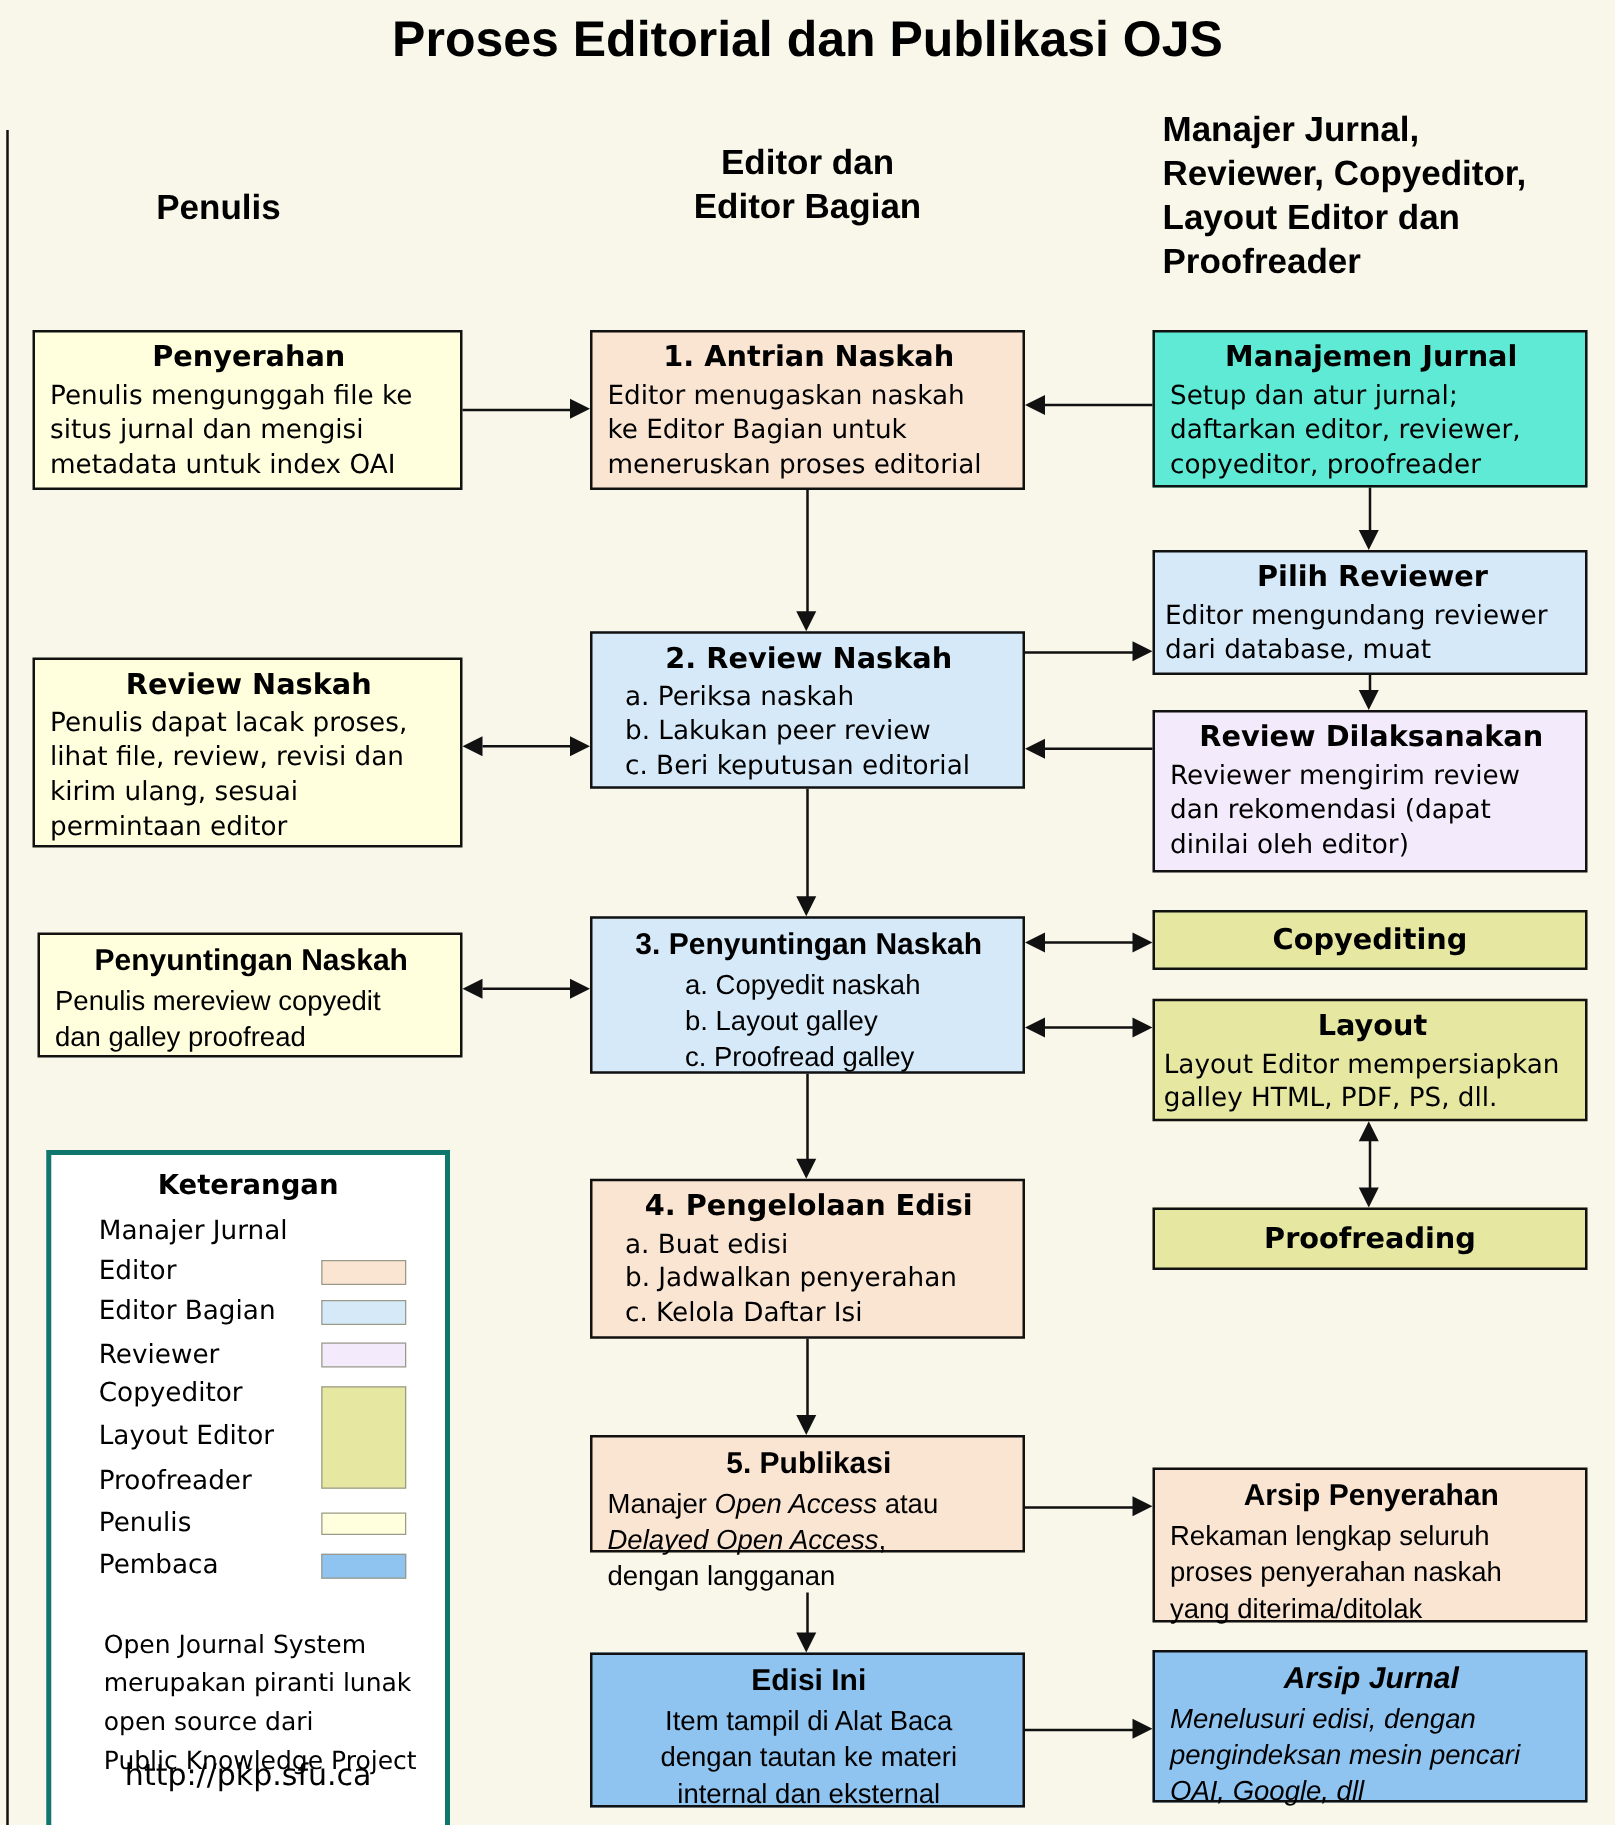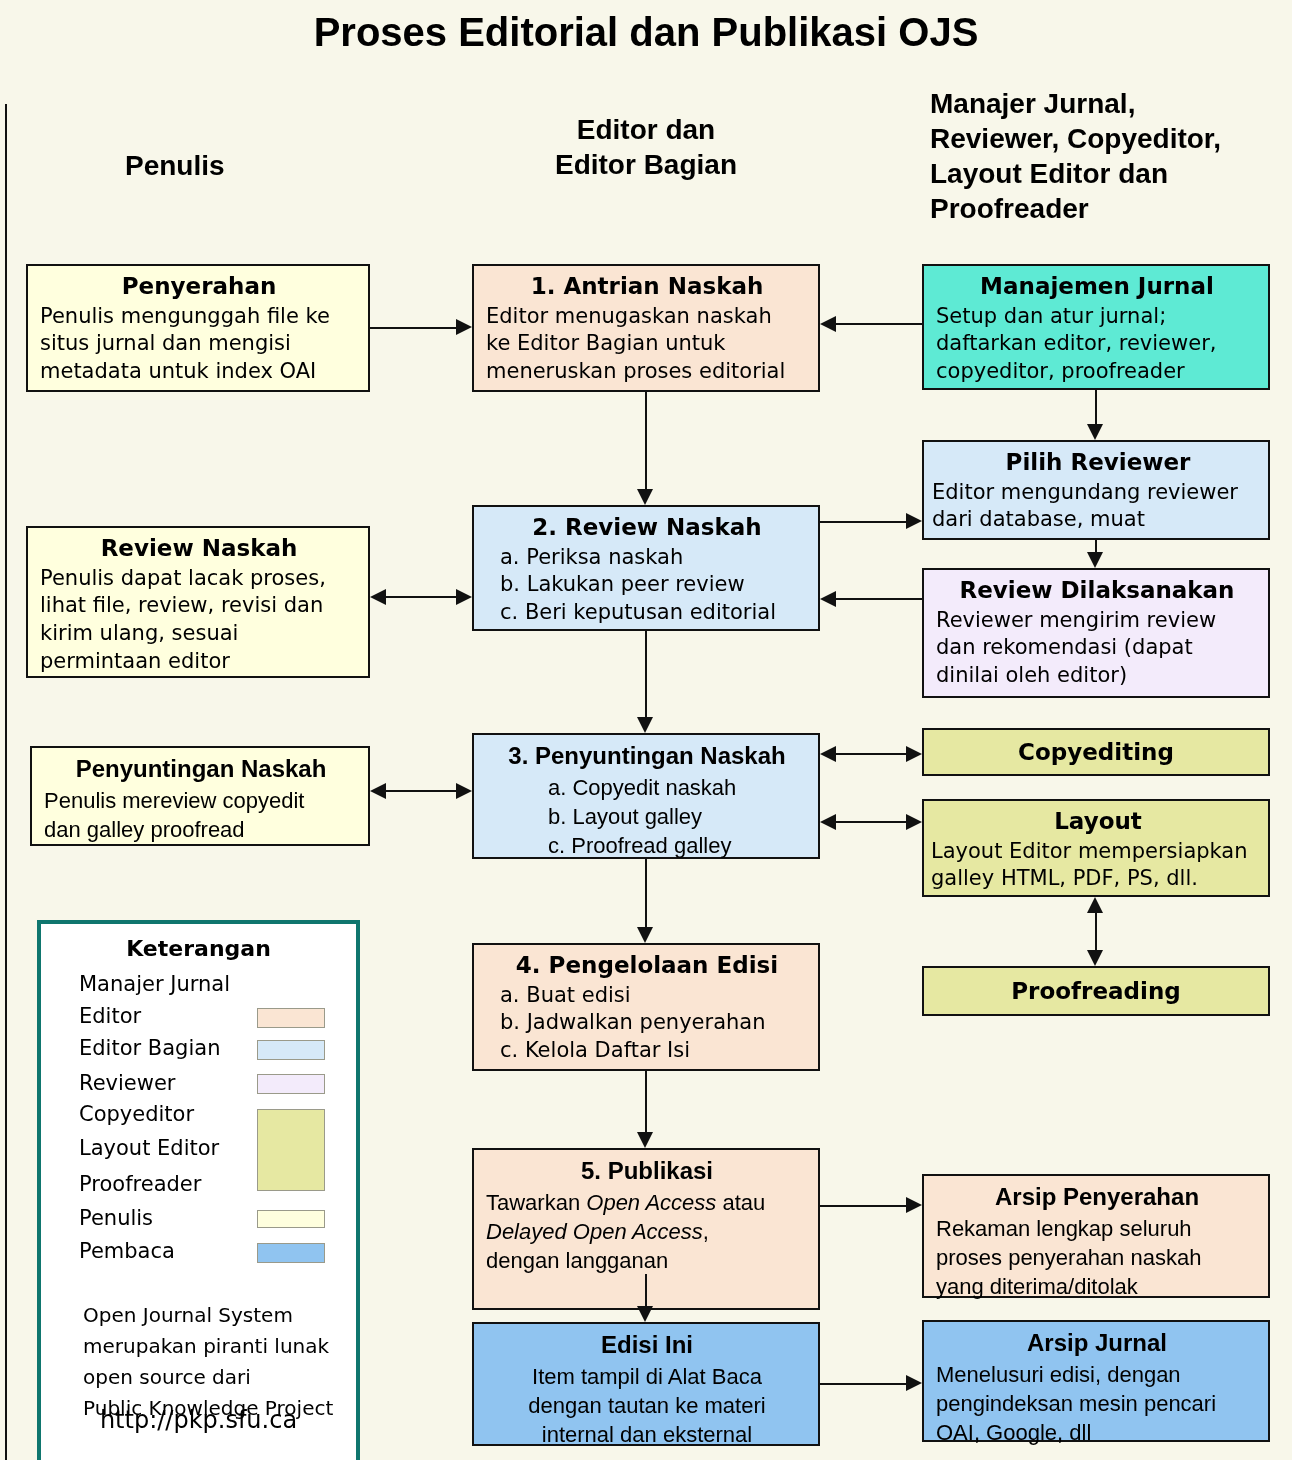--- a/index.html
+++ b/index.html
@@ -148,23 +148,23 @@
 
   <div class="box fa" style="left: 472px; top: 943px; width: 348px; height: 128px; background: rgb(250, 229, 211);">
     <div class="box-title">4. Pengelolaan Edisi</div>
     <div class="box-items">
       <div class="box-item">a. Buat edisi</div>
       <div class="box-item">b. Jadwalkan penyerahan</div>
       <div class="box-item">c. Kelola Daftar Isi</div>
     </div>
   </div>
 
-  <div class="box fb" style="left: 472px; top: 1148px; width: 348px; height: 162px; background: rgb(250, 229, 211);">
+  <div class="box fb" style="left: 472px; top: 1148px; width: 348px; height: 94px; background: rgb(250, 229, 211);">
     <div class="box-title">5. Publikasi</div>
-    <div class="box-body"><span>Tawarkan </span><span class="italic">Open Access</span><span> atau
+    <div class="box-body"><span>Manajer </span><span class="italic">Open Access</span><span> atau
 </span><span class="italic">Delayed Open Access</span><span>,
 dengan langganan</span></div>
   </div>
 
   <div class="box fb center-body" style="left: 472px; top: 1322px; width: 348px; height: 124px; background: rgb(144, 196, 240);">
     <div class="box-title">Edisi Ini</div>
     <div class="box-body">Item tampil di Alat Baca
 dengan tautan ke materi
 internal dan eksternal</div>
   </div>
@@ -203,21 +203,21 @@
     <div class="box-title">Proofreading</div>
   </div>
 
   <div class="box fb" style="left: 922px; top: 1146px; width: 348px; height: 124px; background: rgb(250, 229, 211); margin-top: 28px;">
     <div class="box-title">Arsip Penyerahan</div>
     <div class="box-body">Rekaman lengkap seluruh
 proses penyerahan naskah
 yang diterima/ditolak</div>
   </div>
 
-  <div class="box fb" style="left: 922px; top: 1320px; width: 348px; height: 122px; background: rgb(144, 196, 240);">
+  <div class="box fb" style="left: 922px; top: 1320px; width: 348px; height: 122px; background: rgb(144, 196, 240); font-style: italic;">
     <div class="box-title">Arsip Jurnal</div>
     <div class="box-body">Menelusuri edisi, dengan
 pengindeksan mesin pencari
 OAI, Google, dll</div>
   </div>
 
   <div>
     <div class="line" style="left:370px;top:327px;width:88px;height:2px;"></div>
     <div class="ah ah-right" style="left:456px;top:319px;"></div>
   </div>

